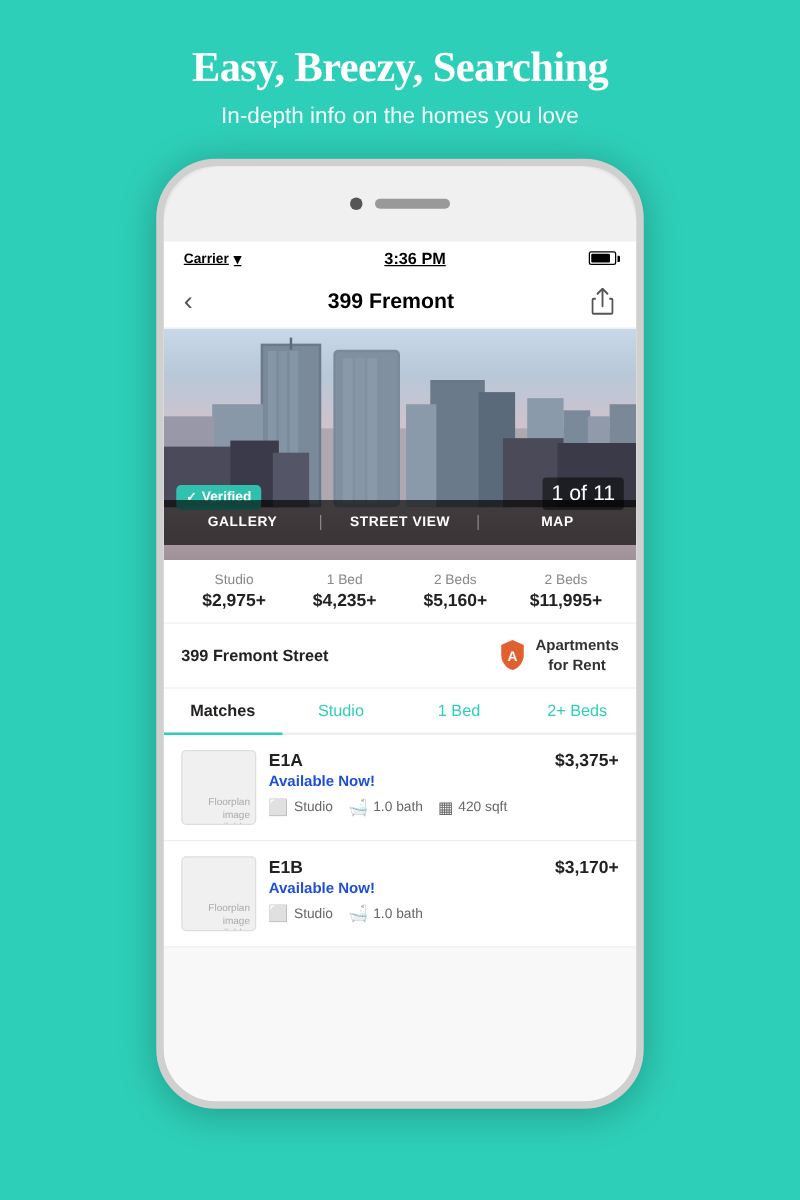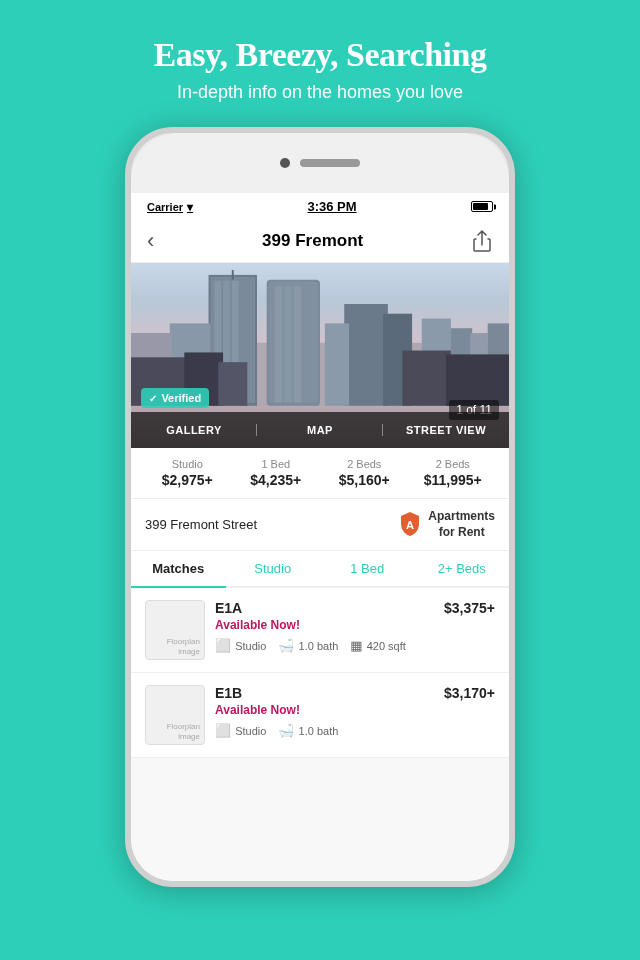--- a/index.html
+++ b/index.html
@@ -226,33 +226,33 @@
       display: flex;
       align-items: center;
       gap: 4px;
     }
     .verified-check {
       font-size: 10px;
     }
 
     .image-counter {
       position: absolute;
-      bottom: 28px;
+      bottom: 40px;
       right: 10px;
       background: rgba(0,0,0,0.5);
       color: white;
-      font-size: 12px;
+      font-size: 17px;
       padding: 3px 7px;
       border-radius: 3px;
     }
 
     
     .view-tabs {
       position: absolute;
-      bottom: 0;
+      bottom: 12px;
       left: 0;
       right: 0;
       background: rgba(0,0,0,0.65);
       display: flex;
       align-items: center;
       height: 36px;
     }
     .view-tab {
       flex: 1;
       text-align: center;
@@ -304,21 +304,21 @@
       padding: 10px 14px;
       background: white;
       border-bottom: 1px solid #eee;
       flex-shrink: 0;
     }
     .address-text {
       flex: 1;
     }
     .address-street {
       font-size: 13px;
-      font-weight: 400;
+      font-weight: 700;
       color: #222;
     }
     .address-city {
       font-size: 12px;
       color: #666;
     }
     .brand-logo {
       display: flex;
       align-items: center;
       gap: 6px;
@@ -399,21 +399,21 @@
       flex: 1;
     }
     .unit-name {
       font-size: 14px;
       font-weight: 700;
       color: #222;
       margin-bottom: 2px;
     }
     .unit-availability {
       font-size: 12px;
-      color: #be185d;
+      color: #1d4ed8;
       font-weight: 600;
       margin-bottom: 6px;
     }
     .unit-specs {
       display: flex;
       align-items: center;
       gap: 12px;
       flex-wrap: wrap;
     }
     .unit-spec {
@@ -520,22 +520,22 @@
 
         <div class="verified-badge">
           <span class="verified-check">✓</span>
           <span>Verified</span>
         </div>
 
         <div class="image-counter">1 of 11</div>
 
         <div class="view-tabs">
           <div class="view-tab">GALLERY</div>
+          <div class="view-tab">STREET VIEW</div>
           <div class="view-tab">MAP</div>
-          <div class="view-tab">STREET VIEW</div>
         </div>
       </div>
 
       <div class="price-section">
         <div class="price-item">
           <div class="price-label">Studio</div>
           <div class="price-value">$2,975+</div>
         </div>
         <div class="price-item">
           <div class="price-label">1 Bed</div>

